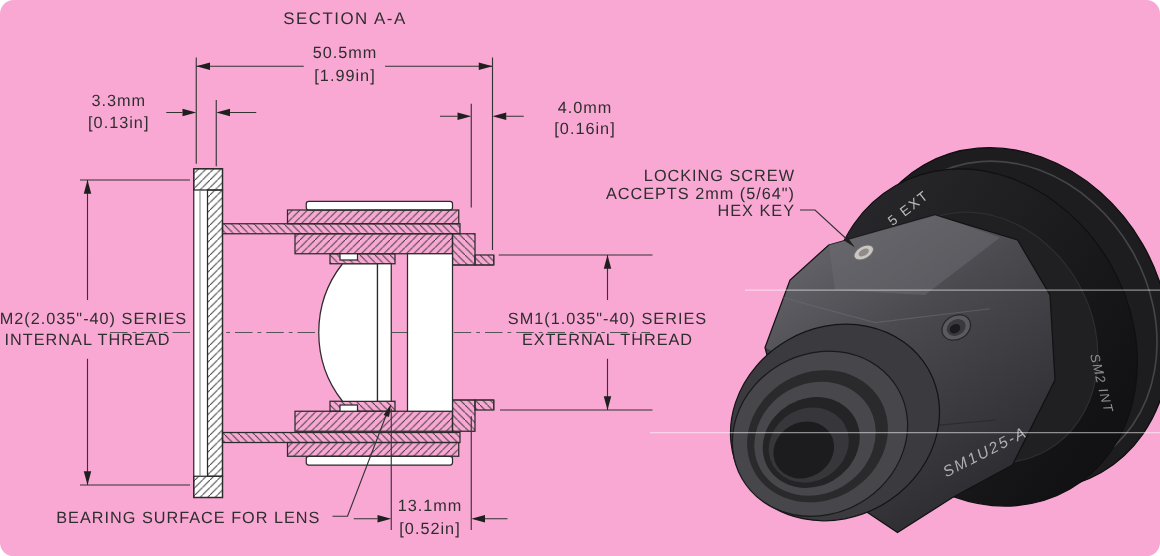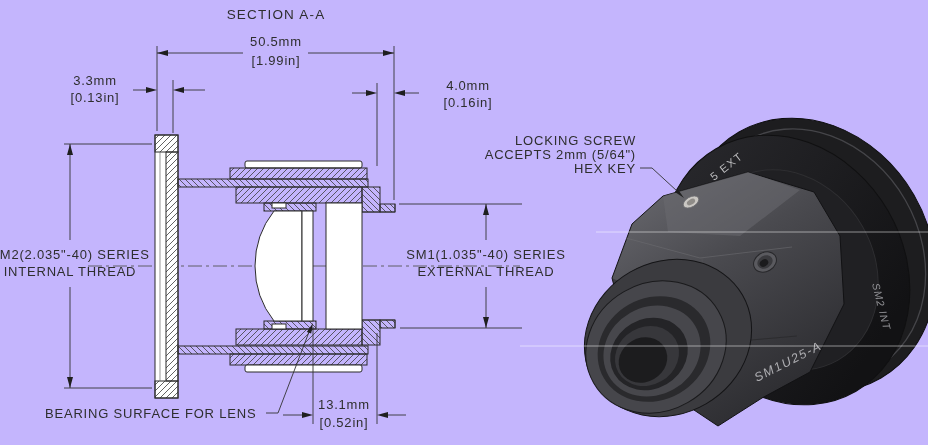--- a/index.html
+++ b/index.html
@@ -1,17 +1,17 @@
 <!DOCTYPE html>
 <html><head>
 <meta charset="utf-8">
 <style>
   html,body{margin:0;padding:0;background:#ffffff;}
-  .canvas{position:relative;width:928px;height:445px;background:#c4b5fd;overflow:hidden;
-          font-family:"Liberation Sans",sans-serif;}
+  .canvas{position:relative;width:928px;height:445px;background:#f9a8d4;overflow:hidden;
+          font-family:"Liberation Sans",sans-serif;border-radius:11px;}
   svg{display:block;}
   .dt{font-family:"Liberation Sans",sans-serif;font-size:13px;letter-spacing:.8px;fill:#2e2e2e;}
   .dt-title{font-size:13.5px;letter-spacing:1.2px;}
   .eng{font-family:"Liberation Sans",sans-serif;}
   .eng-edge{font-size:11px;letter-spacing:1.5px;fill:#bcbcbe;}
   .eng-face{font-size:10.5px;letter-spacing:1px;font-style:italic;fill:#8f8f93;}
   .eng-pn{font-size:12.5px;letter-spacing:1.6px;font-style:italic;fill:#aeaeb2;}
   .dim{stroke:#333333;stroke-width:.9;fill:none;}
   .oln{stroke:#2b2b2b;stroke-width:1;fill:#ffffff;}
   .olnh1{stroke:#2b2b2b;stroke-width:1;}

